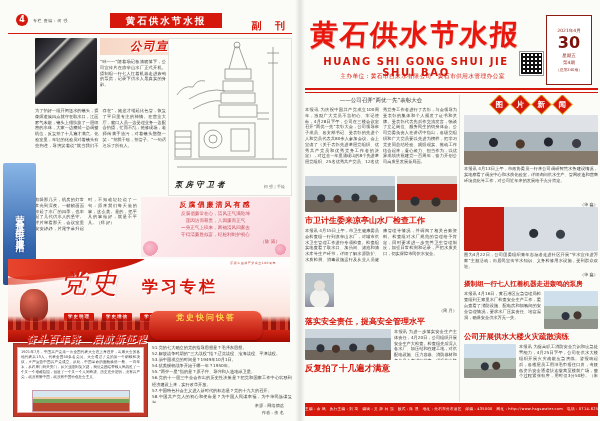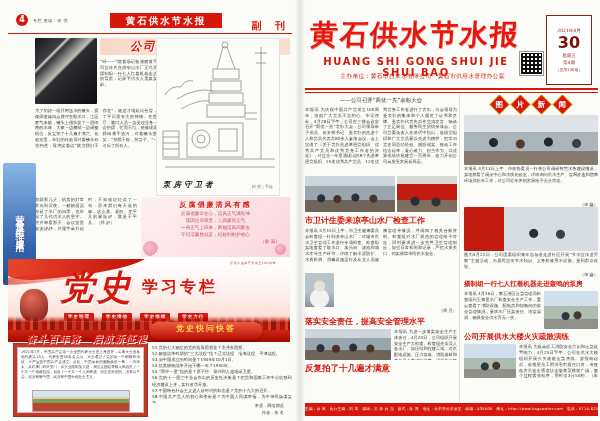--- a/index.html
+++ b/index.html
@@ -44,35 +44,35 @@
   .lotus{position:absolute;width:15px;height:15px;border-radius:50%;
     background:radial-gradient(circle at 40% 40%,#f6b9c8,#ef8aa4 70%,transparent 72%);opacity:.85;}
 
   
   .banner{background:linear-gradient(180deg,#ffffff 0%,#fdeeea 45%,#f8cfc2 100%);overflow:hidden;}
   .flag-swoosh{position:absolute;left:-8px;top:-6px;width:150px;height:24px;
     background:linear-gradient(90deg,#ea4830,#c11106);border-radius:0 0 100% 30%/0 0 100% 80%;
     transform:rotate(-4deg);}
   .flag-swoosh2{position:absolute;left:-10px;top:14px;width:110px;height:8px;
     background:linear-gradient(90deg,#d92c18,transparent);border-radius:0 0 100% 50%;transform:rotate(-6deg);opacity:.7;}
-  .dangshi{font-family:"DejaVu Serif","Liberation Serif",serif;font-weight:bold;font-style:italic;
-    font-size:34px;color:#d6170b;text-shadow:1.5px 1.5px 0 #fff,2px 2px 0 rgba(180,20,5,.25);letter-spacing:3px;text-align:center;}
+  .dangshi{font-family:"DejaVu Serif","Liberation Serif",serif;font-weight:normal;font-style:italic;
+    font-size:27px;color:#d6170b;text-shadow:1.5px 1.5px 0 #fff,2px 2px 0 rgba(180,20,5,.25);letter-spacing:3px;text-align:center;}
   .xuexi{font-weight:bold;font-size:16px;color:#d6170b;letter-spacing:3px;text-shadow:1px 1px 0 #fff;}
   .tag{display:inline-block;background:#d6170b;color:#fff;font-size:4.5px;font-weight:bold;
     padding:1.5px 4px;margin-right:3px;border-radius:1px;letter-spacing:1px;}
   .logo100{font-weight:bold;font-style:italic;font-size:24px;color:#e0251a;
     -webkit-text-stroke:.6px #e3a92e;letter-spacing:-1px;}
   .logo-note{font-size:3px;color:#b33a2a;letter-spacing:.5px;}
   .lion{position:absolute;left:12px;top:30px;width:28px;height:32px;
     background:radial-gradient(circle at 40% 28%,#e0614a,#8e2015 75%);border-radius:46% 46% 38% 38%;opacity:.92;}
   .skyline{position:absolute;left:0;right:0;bottom:12px;height:14px;opacity:.95;
     background:repeating-linear-gradient(90deg,#a80c03 0 5px,#d23b22 5px 8px,#8f0b02 8px 13px,#c5281a 13px 17px);
     -webkit-mask-image:linear-gradient(180deg,transparent 0,#000 45%);mask-image:linear-gradient(180deg,transparent 0,#000 45%);}
   .ground{position:absolute;left:0;right:0;bottom:0;height:12px;background:linear-gradient(180deg,#d02312,#a30c02);}
-  .ribbon{position:absolute;right:28px;bottom:2px;width:112px;height:18px;border-radius:8px;
+  .ribbon{position:absolute;right:28px;bottom:2px;width:112px;height:29px;border-radius:8px;
     background:linear-gradient(180deg,#ef5b41,#b60e04);color:#ffd24a;font-weight:bold;font-size:8px;
     letter-spacing:2px;text-align:center;line-height:14px;box-shadow:0 1px 2px rgba(0,0,0,.35);margin-top:22px;}
 
   
   .redbox{background:#fff;border:3px solid #c0392b;box-shadow:inset 0 0 0 1px #e7b4aa, 0 0 0 1px #a93226;
     padding:3px 4px;box-sizing:border-box;overflow:hidden;}
   .redbox .body{font-size:3.6px;line-height:1.42;color:#3a3a3a;text-align:justify;height:38px;overflow:hidden;}
   .painting{width:96px;height:20px;margin:2px auto 0;
     background:linear-gradient(180deg,#d7e7f0 0 30%,#f0c8a0 30% 40%,#76a45c 40% 62%,#b8472f 62% 100%);
     border:.5px solid #c9a;}
@@ -151,21 +151,21 @@
   </div>
   <div class="lp-rule abs" style="left:8px;top:33px;width:284px;"></div>
 
   <div class="photo ph-clapper abs" style="left:35px;top:38px;width:62px;height:66px;"></div>
   <div class="t-banner abs" style="left:100px;top:38px;width:190px;height:17px;">公司宣传片拍摄二三事</div>
 
   <div class="tiny jt abs" style="left:100px;top:59px;width:66px;height:46px;">“咔——”随着场记板清脆落下，公司宣传片在凉亭山水厂正式开机。摄制组一行七人扛着机器走进轰鸣的泵房，记录下供水人最真实的身影。</div>
   <div class="tiny jt cols2 abs" style="left:35px;top:108px;width:131px;height:85px;">为了拍好一组开闸送水的镜头，摄像师凌晨四点就守在取水口，江面雾气未散，镜头上很快蒙了一层细密的水珠，大家一边擦拭一边调整机位，反复拍了十几遍才满意。化验室里，年轻的化验员对着镜头有些拘谨，导演笑着说“就当我们不存在”，她这才端起比色管，恢复了平日里专注的神情。在营业大厅，窗口人员一边受理业务一边配合拍摄，忙而不乱；抢修现场，老师傅满手油污，对着镜头憨憨一笑：“拍我干啥，拍管子。”一句话逗乐了所有人。</div>
   <div class="tiny jt cols2 abs" style="left:35px;top:197px;width:102px;height:59px;">剪辑那几天，机房的灯常常亮到深夜。一帧帧画面串起了水厂的四季，也串起了几代供水人的坚守。样片审看那天，会议室里安安静静，片尾字幕升起时，不知谁轻轻说了一句：原来我们每天做的事，这么美。是的，把平凡的事做好，就是不平凡。（郑 好）</div>
 
-  <div class="drawing abs" style="left:156px;top:38px;width:122px;height:156px;">
+  <div class="drawing abs" style="left:168px;top:38px;width:122px;height:156px;">
     <svg width="122" height="138" viewBox="0 0 122 138">
       <g stroke="#8d8d88" stroke-width="0.8" fill="none">
         <rect x="56" y="30" width="26" height="10"></rect>
           <rect x="54" y="42" width="30" height="10"></rect>
         <rect x="52" y="54" width="34" height="10"></rect>
           <rect x="50" y="66" width="38" height="12"></rect>
         <rect x="30" y="84" width="56" height="34"></rect>
           <circle cx="44" cy="100" r="9"></circle>
           <circle cx="44" cy="100" r="4"></circle>
         <rect x="62" y="90" width="18" height="22"></rect>

